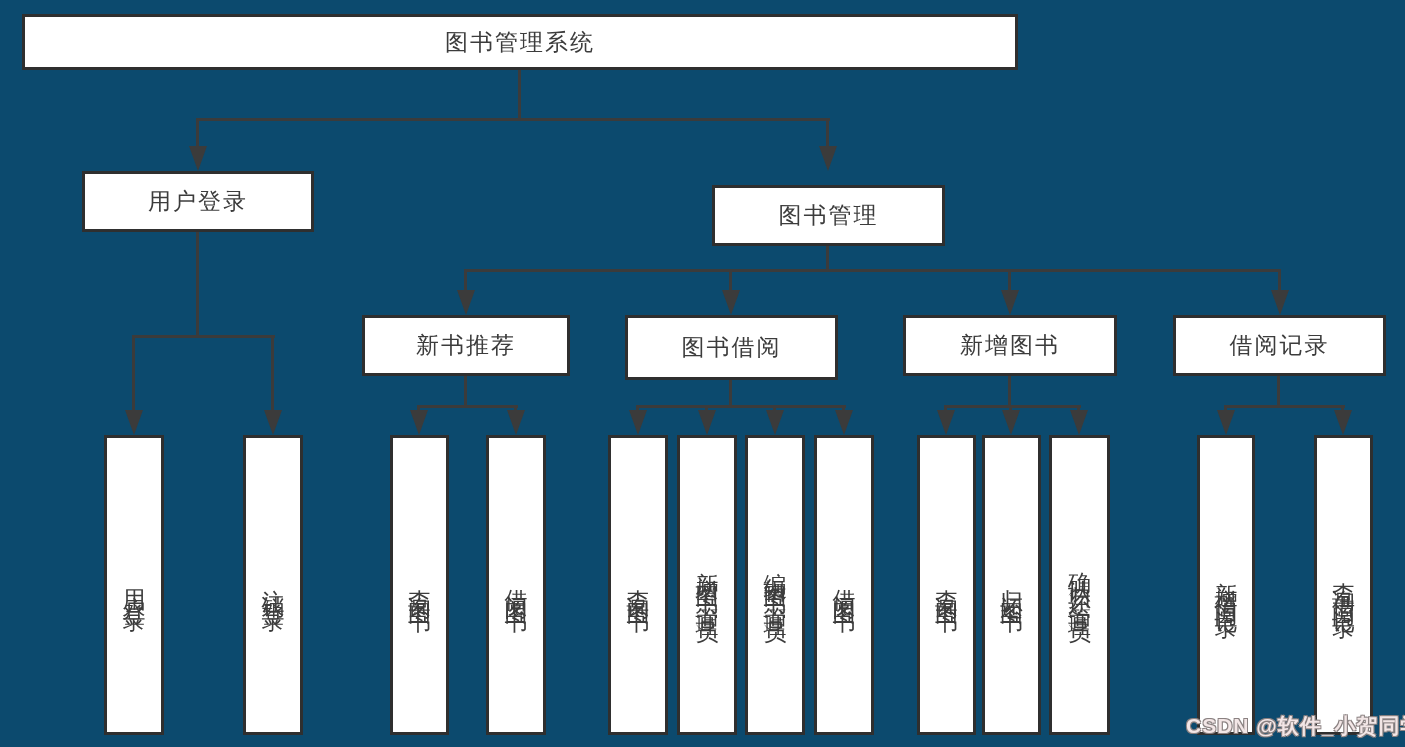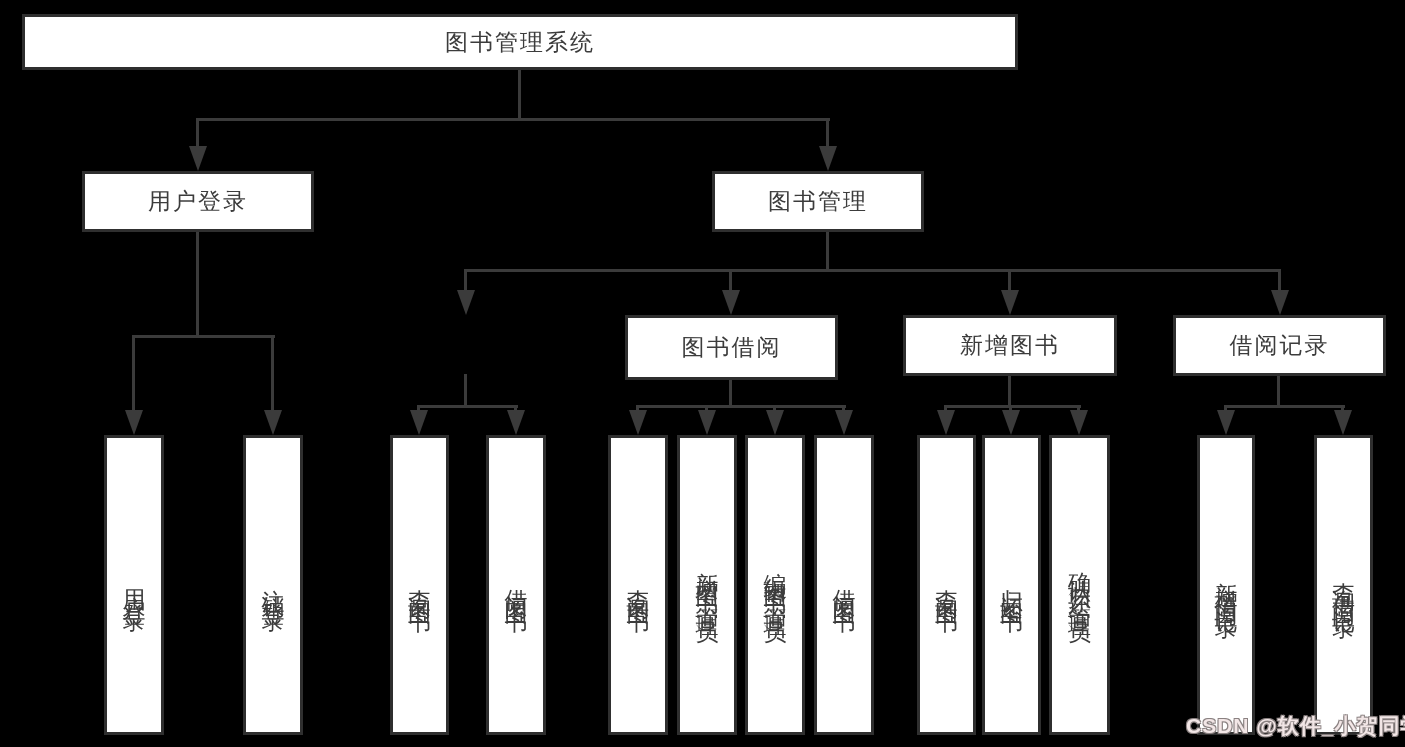--- a/index.html
+++ b/index.html
@@ -1,17 +1,17 @@
 <!DOCTYPE html>
 <html><head>
 <meta charset="utf-8">
 <style>
   html,body { margin:0; padding:0; background:#ffffff; }
   #canvas {
-    position:relative; width:1405px; height:747px; background:#000000;
+    position:relative; width:1405px; height:747px; background:#0c4a6e;
     font-family:"Liberation Sans", sans-serif; overflow:hidden;
   }
   .box {
     position:absolute; background:#ffffff; border:3px solid #2f2f2f;
     box-sizing:border-box; display:flex; align-items:center; justify-content:center;
     z-index:2;
   }
   .hbox span {
     font-size:23px; letter-spacing:2px; color:#3c3c3c; white-space:nowrap;
   }
@@ -38,24 +38,27 @@
 
 <div id="canvas">
 
   <div class="box hbox" style="left:22px;top:14px;width:996px;height:56px">
     <span>图书管理系统</span>
   </div>
 
   <div class="box hbox" style="left:82px;top:171px;width:232px;height:61px">
     <span>用户登录</span>
   </div>
-  <div class="box hbox" style="left:712px;top:171px;width:212px;height:61px">
+  <div class="box hbox" style="left:712px;top:185px;width:233px;height:61px">
     <span>图书管理</span>
   </div>
 
+  <div class="box hbox" style="left:362px;top:315px;width:208px;height:61px">
+    <span>新书推荐</span>
+  </div>
   <div class="box hbox" style="left:625px;top:315px;width:213px;height:65px">
     <span>图书借阅</span>
   </div>
   <div class="box hbox" style="left:903px;top:315px;width:214px;height:61px">
     <span>新增图书</span>
   </div>
   <div class="box hbox" style="left:1173px;top:315px;width:213px;height:61px">
     <span>借阅记录</span>
   </div>
 

